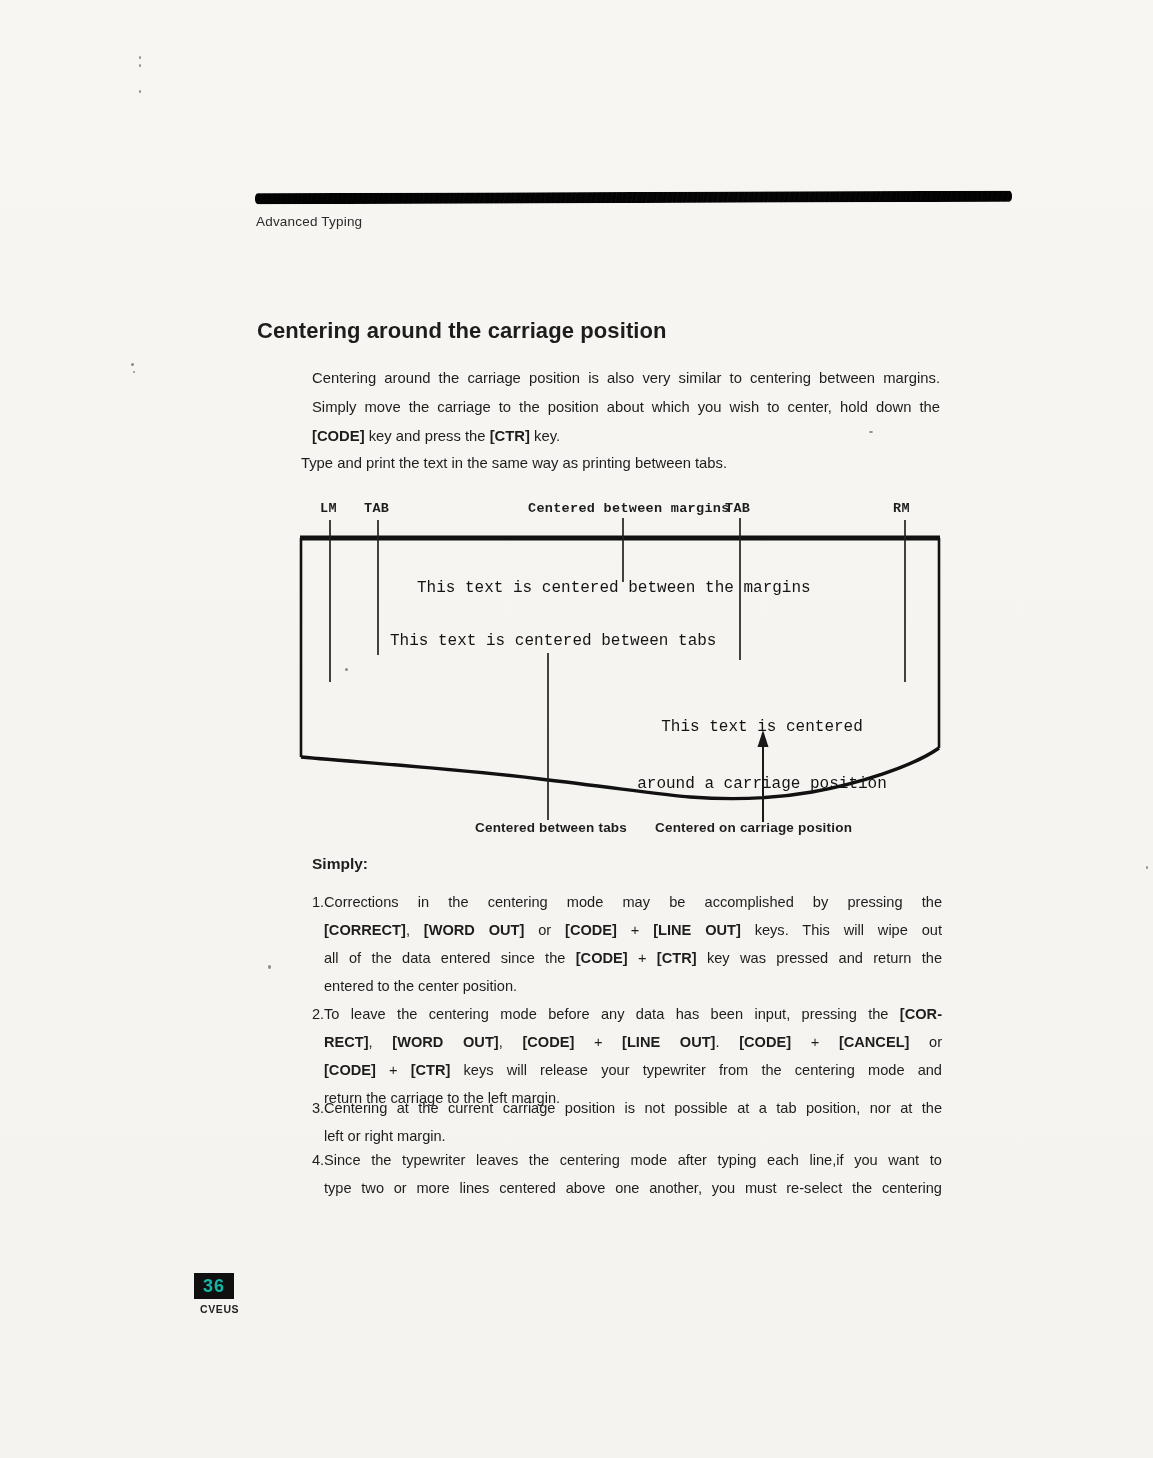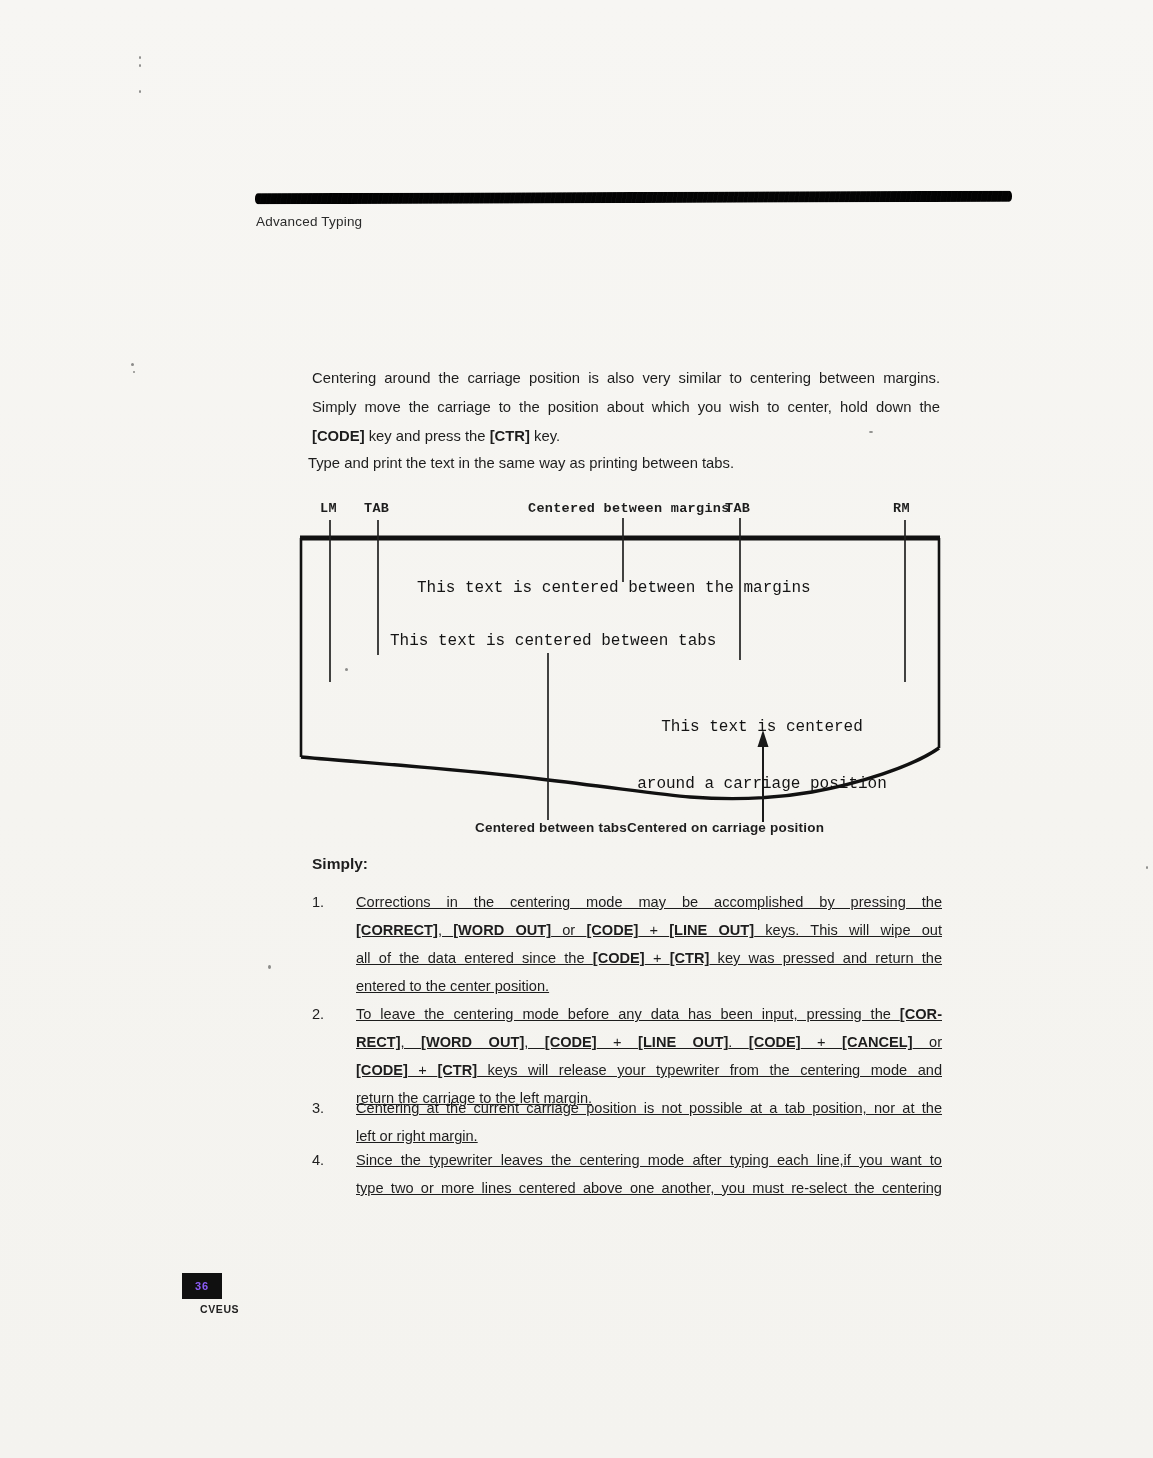--- a/index.html
+++ b/index.html
@@ -14,58 +14,59 @@
     transform:rotate(-0.18deg);border-radius:3px/5px;
     background:
       repeating-linear-gradient(100deg,#141414 0 2px,#3d3d3d 2px 3px,#0f0f0f 3px 6px,#4a4a4a 6px 7px,#1a1a1a 7px 10px),
       linear-gradient(90deg,#111,#2a2a2a 60%,#151515);
     background-blend-mode:multiply;
   }
   .section-label{position:absolute;left:256px;top:214px;font-size:13.5px;color:#2b2b2b;letter-spacing:.2px;}
   
   .heading{position:absolute;left:257px;top:318px;margin:0;font-size:22px;font-weight:bold;letter-spacing:.1px;}
   .intro{position:absolute;left:312px;top:364px;width:628px;font-size:14.8px;line-height:29px;}
-  .para2{position:absolute;left:308px;top:455px;font-size:14.8px;}
+  .para2{position:absolute;left:301px;top:455px;font-size:14.8px;}
   .nline{text-align:justify;text-align-last:justify;}
   .nline.last{text-align-last:left;}
   .b{font-weight:bold;}
   
   .dlabel{position:absolute;top:501px;font-size:13.5px;font-weight:bold;letter-spacing:.3px;font-family:Liberation Mono, monospace;}
   #dl-lm{left:320px;} #dl-tab1{left:364px;} #dl-center{left:528px;} #dl-tab2{left:725px;} #dl-rm{left:893px;}
   .diagram-svg{position:absolute;left:290px;top:516px;}
   .mono{position:absolute;font-family:"Liberation Mono","DejaVu Sans Mono",monospace;font-size:16px;color:#141414;white-space:pre;}
   #mono-margins{left:417px;top:579px;}
   #mono-tabs{left:390px;top:632px;}
   #mono-carriage{left:633px;top:680px;width:258px;text-align:center;line-height:19px;}
   .blabel{position:absolute;top:820px;font-size:13.5px;font-weight:bold;letter-spacing:.2px;}
-  #bl-tabs{left:475px;} #bl-carriage{left:627px;}
+  #bl-tabs{left:475px;} #bl-carriage{left:655px;}
   
   .notes-title{position:absolute;left:312px;top:855px;font-size:15.5px;font-weight:bold;}
   #notes-list .note-item{position:absolute;left:312px;width:630px;font-size:14.6px;line-height:28px;}
   #notes-list .note-item:nth-child(1){top:888px;}
   #notes-list .note-item:nth-child(2){top:1000px;}
   #notes-list .note-item:nth-child(3){top:1094px;}
   #notes-list .note-item:nth-child(4){top:1146px;}
   .note-num{position:absolute;left:0;top:0;}
-  .note-body{margin-left:44px;text-decoration:underline;}
+  .note-body{margin-left:12px;}
   
-  .page-badge{position:absolute;left:182px;top:1273px;width:40px;height:26px;background:#101010;color:#8b5cf6;
-    font-weight:bold;font-size:11px;display:flex;align-items:center;justify-content:center;letter-spacing:1px;}
+  .page-badge{position:absolute;left:194px;top:1273px;width:40px;height:26px;background:#101010;color:#14b8a6;
+    font-weight:bold;font-size:18px;display:flex;align-items:center;justify-content:center;letter-spacing:1px;}
   .code-label{position:absolute;left:184px;top:1303px;font-size:10.5px;font-weight:bold;letter-spacing:.6px;color:#222;margin-left:16px;}
   
   .speck{position:absolute;background:#8b8b89;border-radius:50%;}
 </style>
 </head>
 <body>
 
 <div class="page">
 
   <div class="rule-texture"></div>
   <div class="section-label">Advanced Typing</div>
 
+  <h1 class="heading">Centering around the carriage position</h1>
 
   <div class="intro">
       <div class="nline"><span>Centering around the carriage position is also very similar to centering between margins.</span></div>
       <div class="nline"><span>Simply move the carriage to the position about which you wish to center, hold down the</span></div>
       <div class="nline last"><span class="b">[CODE]</span><span> key and press the </span><span class="b">[CTR]</span><span> key.</span></div>
     </div>
   <div class="para2">Type and print the text in the same way as printing between tabs.</div>
 
   <span class="dlabel" id="dl-lm">LM</span>
   <span class="dlabel" id="dl-tab1">TAB</span>

